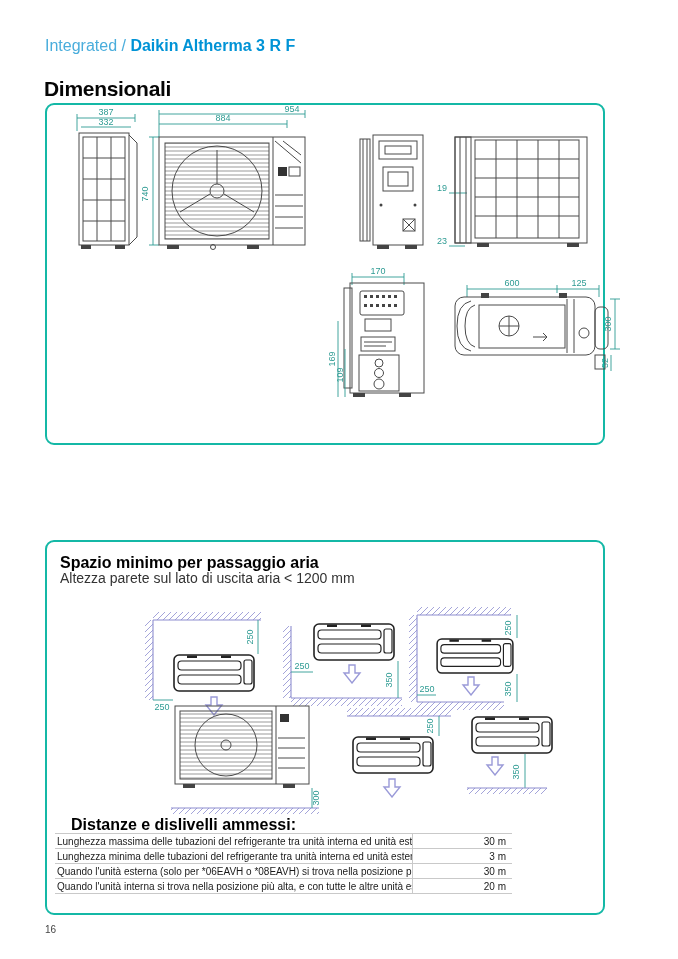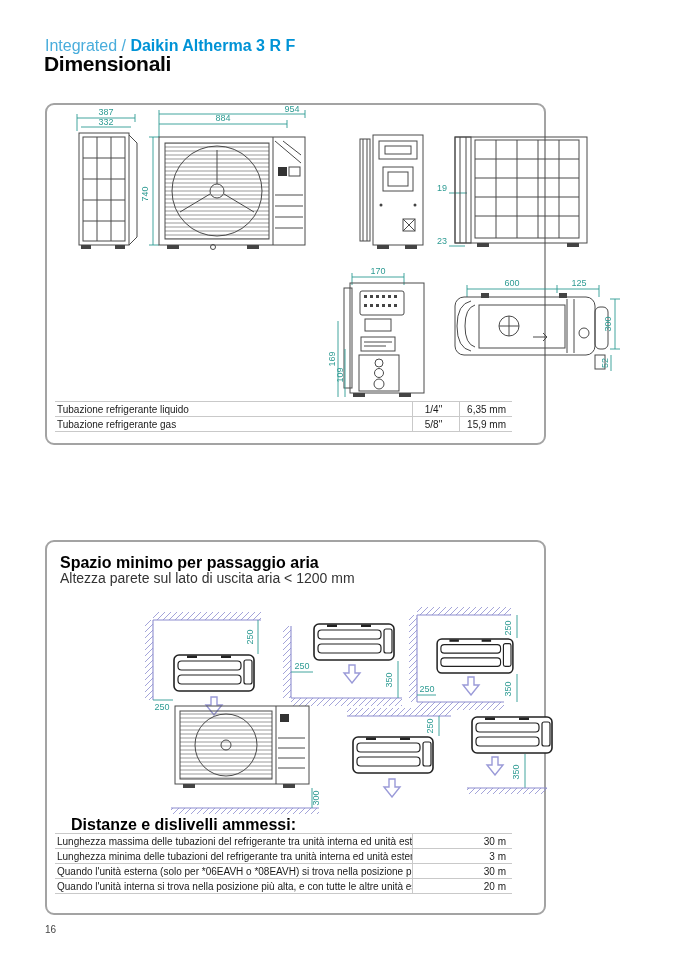--- a/index.html
+++ b/index.html
@@ -1,23 +1,23 @@
 <!DOCTYPE html>
 <html><head>
 <meta charset="utf-8">
 <style>
   html,body{margin:0;padding:0;background:#e8e8e8;}
   .page{position:relative;width:678px;height:959px;background:#ffffff;overflow:hidden;
         font-family:"Liberation Sans",sans-serif;color:#111;}
   .breadcrumb{position:absolute;left:45px;top:26px;font-size:16px;color:#49addc;margin-top:11px;}
   .breadcrumb b{color:#0093d6;font-weight:bold;}
   .h1{position:absolute;left:44px;font-size:21px;font-weight:bold;color:#050505;letter-spacing:-0.3px;}
-  .h1.dim{top:52px;}
+  .h1.dim{top:77px;}
   .h1.req{top:501px;}
-  .panel{position:absolute;left:45px;width:501px;border:2px solid #a3a3a3;border-radius:9px;
+  .panel{position:absolute;left:45px;width:560px;border:2px solid #14b8a6;border-radius:9px;
          box-sizing:border-box;background:#fff;}
   .panel.p1{top:103px;height:342px;}
   .panel.p2{top:540px;height:375px;}
   .p2-bold,.dist-head{position:absolute;left:13px;font-size:16px;font-weight:bold;color:#000;}
   .p2-bold{top:12px;}
   .p2-sub{position:absolute;left:13px;top:28px;font-size:14px;color:#333;}
   .dist-head{top:274px;left:24px;}
   table{border-collapse:collapse;position:absolute;left:8px;table-layout:fixed;}
   td{font-size:10px;color:#1a1a1a;padding:1.5px 6px 1.5px 2px;border-top:1px solid #c9c9c9;
      border-bottom:1px solid #c9c9c9;white-space:nowrap;overflow:hidden;}
@@ -205,39 +205,20 @@
         <line class="dimline" x1="568" y1="194" x2="568" y2="244"></line>
         <line class="dimline" x1="563" y1="194" x2="573" y2="194"></line>
         <line class="dimline" x1="563" y1="244" x2="573" y2="244"></line>
         <text x="564" y="219" text-anchor="middle" transform="rotate(-90 564 219)">300</text>
         <rect class="thin" x="548" y="250" width="10" height="14"></rect>
         <line class="dimline" x1="564" y1="250" x2="564" y2="266"></line>
         <text x="561" y="258" text-anchor="middle" transform="rotate(-90 561 258)">52</text>
       </g>
     </svg>
 
-    <table class="pipe-table">
-      <colgroup>
-          <col style="width:357px">
-          <col style="width:47px">
-          <col style="width:53px">
-        </colgroup>
-      <tbody>
-          <tr>
-        <td>Tubazione refrigerante liquido</td>
-        <td class="c2">1/4"</td>
-        <td class="c3">6,35 mm</td>
-      </tr>
-      <tr>
-        <td>Tubazione refrigerante gas</td>
-        <td class="c2">5/8"</td>
-        <td class="c3">15,9 mm</td>
-      </tr>
-    </tbody>
-      </table>
   </div>
 
 
   <div class="panel p2">
     <div class="p2-bold">Spazio minimo per passaggio aria</div>
     <div class="p2-sub">Altezza parete sul lato di uscita aria &lt; 1200 mm</div>
 
     <svg style="left:0;top:50px" width="584" height="222" viewBox="0 0 584 222">
       <defs>
         <pattern id="hatch2" width="6" height="6" patternUnits="userSpaceOnUse">

